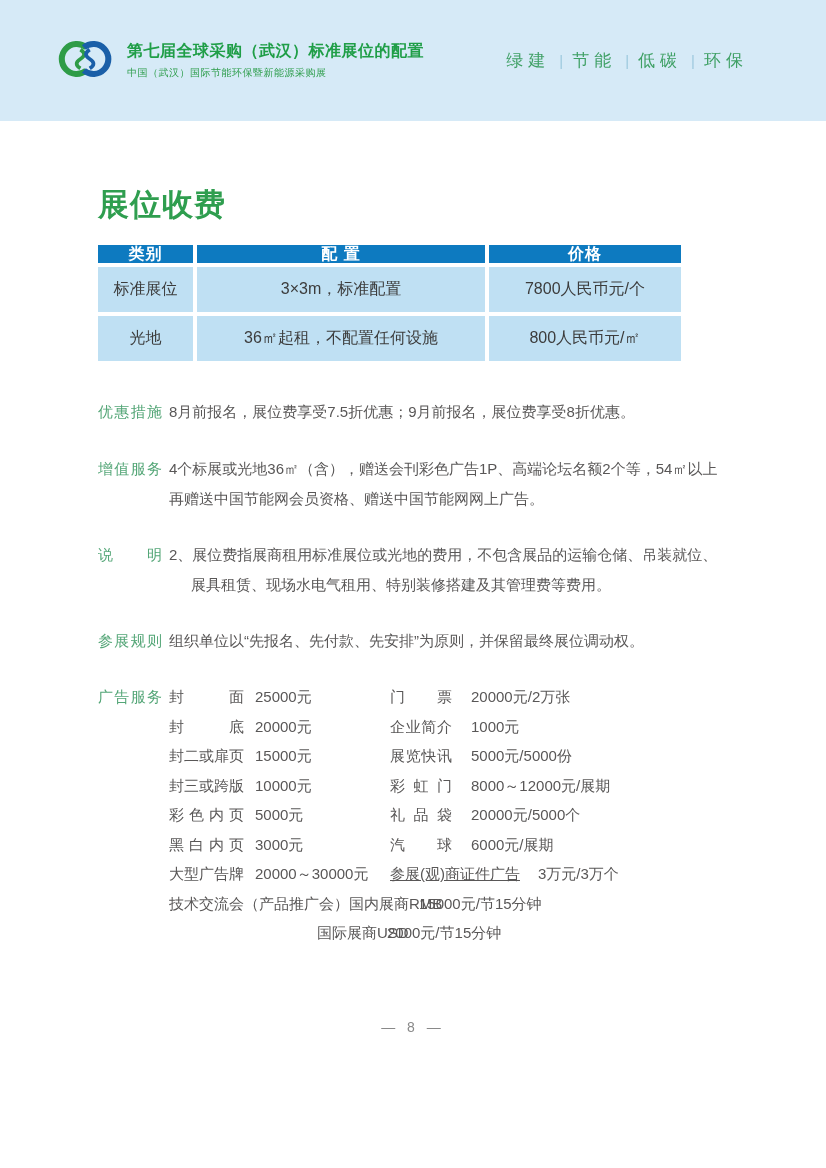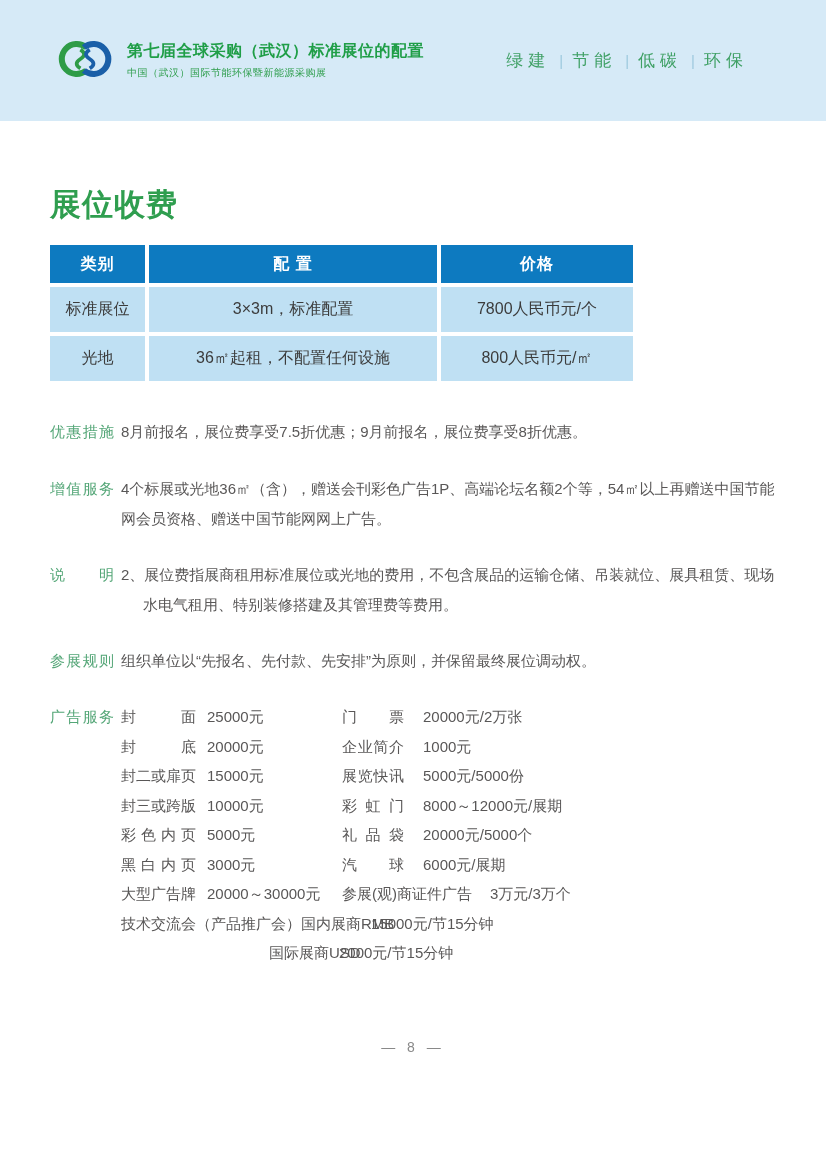--- a/index.html
+++ b/index.html
@@ -19,38 +19,38 @@
   .header-titles{margin-left:13px;}
   .title1{color:#1f9e47;font-weight:bold;font-size:16px;letter-spacing:0.5px;}
   .title2{color:#2f9e4d;font-size:10px;margin-top:4px;letter-spacing:0.5px;}
   .header-keywords{
     margin-left:auto;margin-right:78px;
     color:#3fa065;font-size:17px;white-space:nowrap;
   }
   .kw{letter-spacing:5px;}
   .kw-sep{color:#9ec9de;padding:0 9px;font-size:15px;}
   
-  .content{padding:0 50px;}
+  .content{padding:0 98px;}
   .page-title{
     margin:67px 0 0 0;
     font-size:31px;line-height:34px;
     color:#2f9e4f;font-weight:600;letter-spacing:1px;
   }
   
   .booth-table{
     margin-top:23px;
     display:grid;
     grid-template-columns:95px 288px 192px;
     gap:4px;
     width:582px;
   }
   .bt-head{
     background:#0d7ac0;color:#ffffff;
     font-size:16px;font-weight:bold;letter-spacing:1px;
-    height:38px;display:flex;align-items:center;justify-content:center;
+    height:18px;display:flex;align-items:center;justify-content:center;
   }
   .bt-cell{
     background:#bfe0f3;color:#3c3c3c;
     font-size:16px;
     height:45px;display:flex;align-items:center;justify-content:center;
   }
   
   .section{display:flex;font-size:15px;line-height:30px;color:#595757;}
   .section-label{
     width:64px;min-width:64px;
@@ -63,21 +63,21 @@
   .sec-zengzhi{margin-top:27px;}
   .sec-shuoming{margin-top:26px;}
   .sec-canzhan{margin-top:26px;}
   .sec-guanggao{margin-top:26px;}
   .note-item{padding-left:22px;text-indent:-22px;}
   
   .ad-row{height:29.5px;display:flex;align-items:flex-start;white-space:nowrap;}
   .ad-left-label{display:inline-block;width:75px;text-align:justify;text-align-last:justify;}
   .ad-left-price{display:inline-block;width:135px;margin-left:11px;}
   .ad-right-label{display:inline-block;width:62px;text-align:justify;text-align-last:justify;}
-  .ad-right-label.natural{width:auto;text-align:left;text-align-last:left;}
+  .ad-right-label.natural{width:auto;text-align:left;text-align-last:left;text-decoration:underline;}
   .ad-right-price{margin-left:19px;}
   .ad-right-label.natural + .ad-right-price{margin-left:18px;}
   .ad-tech-label{display:inline-block;min-width:148px;}
   .ad-tech-spacer{display:inline-block;width:148px;}
   .ad-mid-label{display:inline-block;width:70px;}
   .ad-mid-price{margin-left:0;}
   
   .footer{
     margin-top:71px;text-align:center;
     color:#898989;font-size:14px;letter-spacing:4px;

